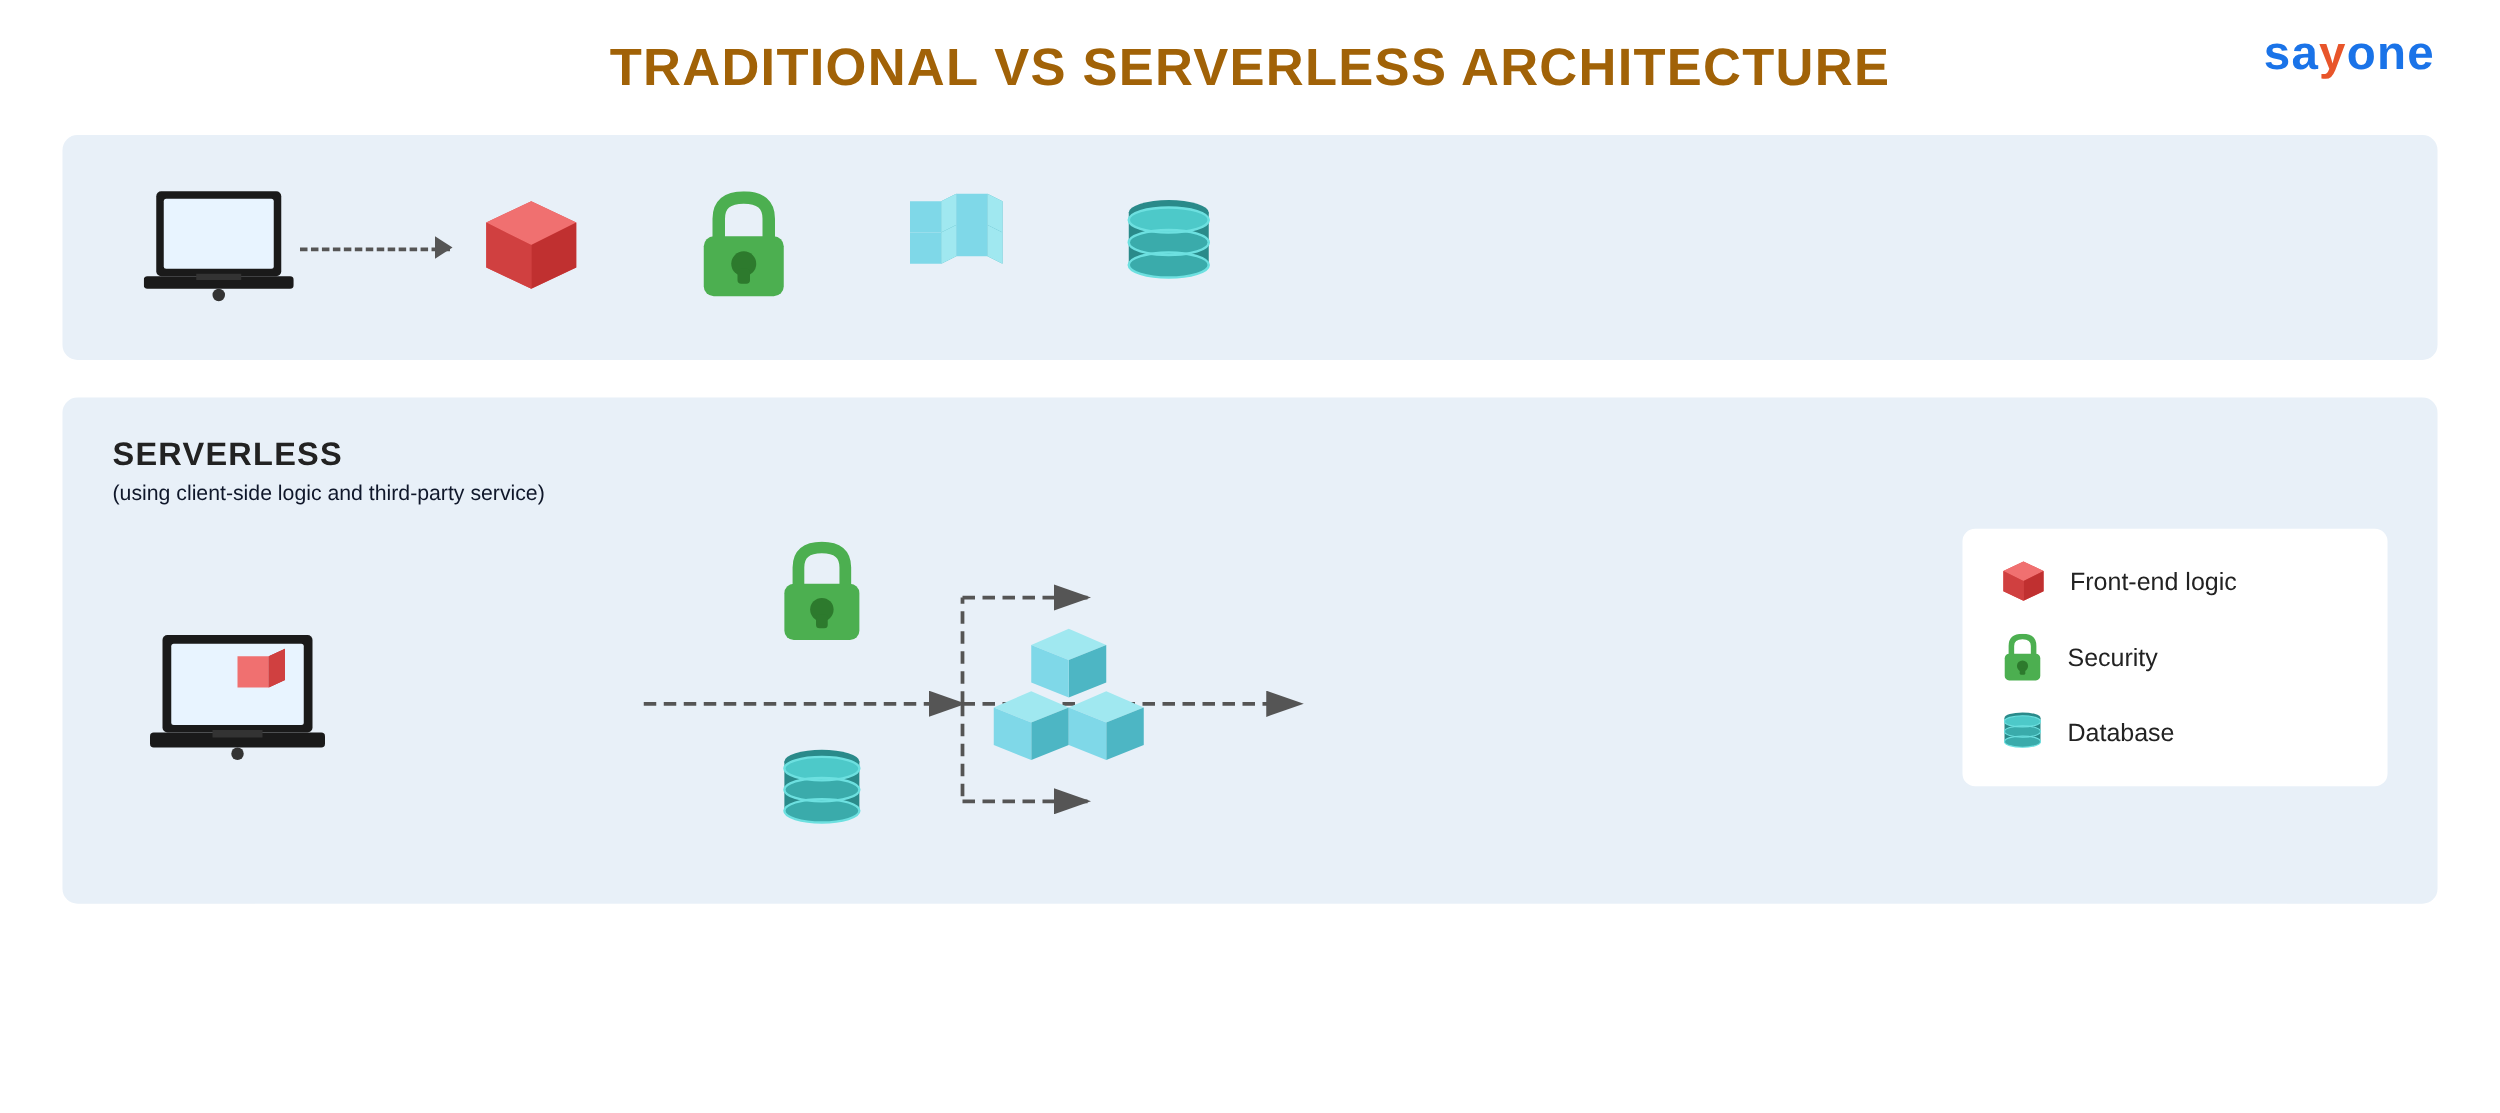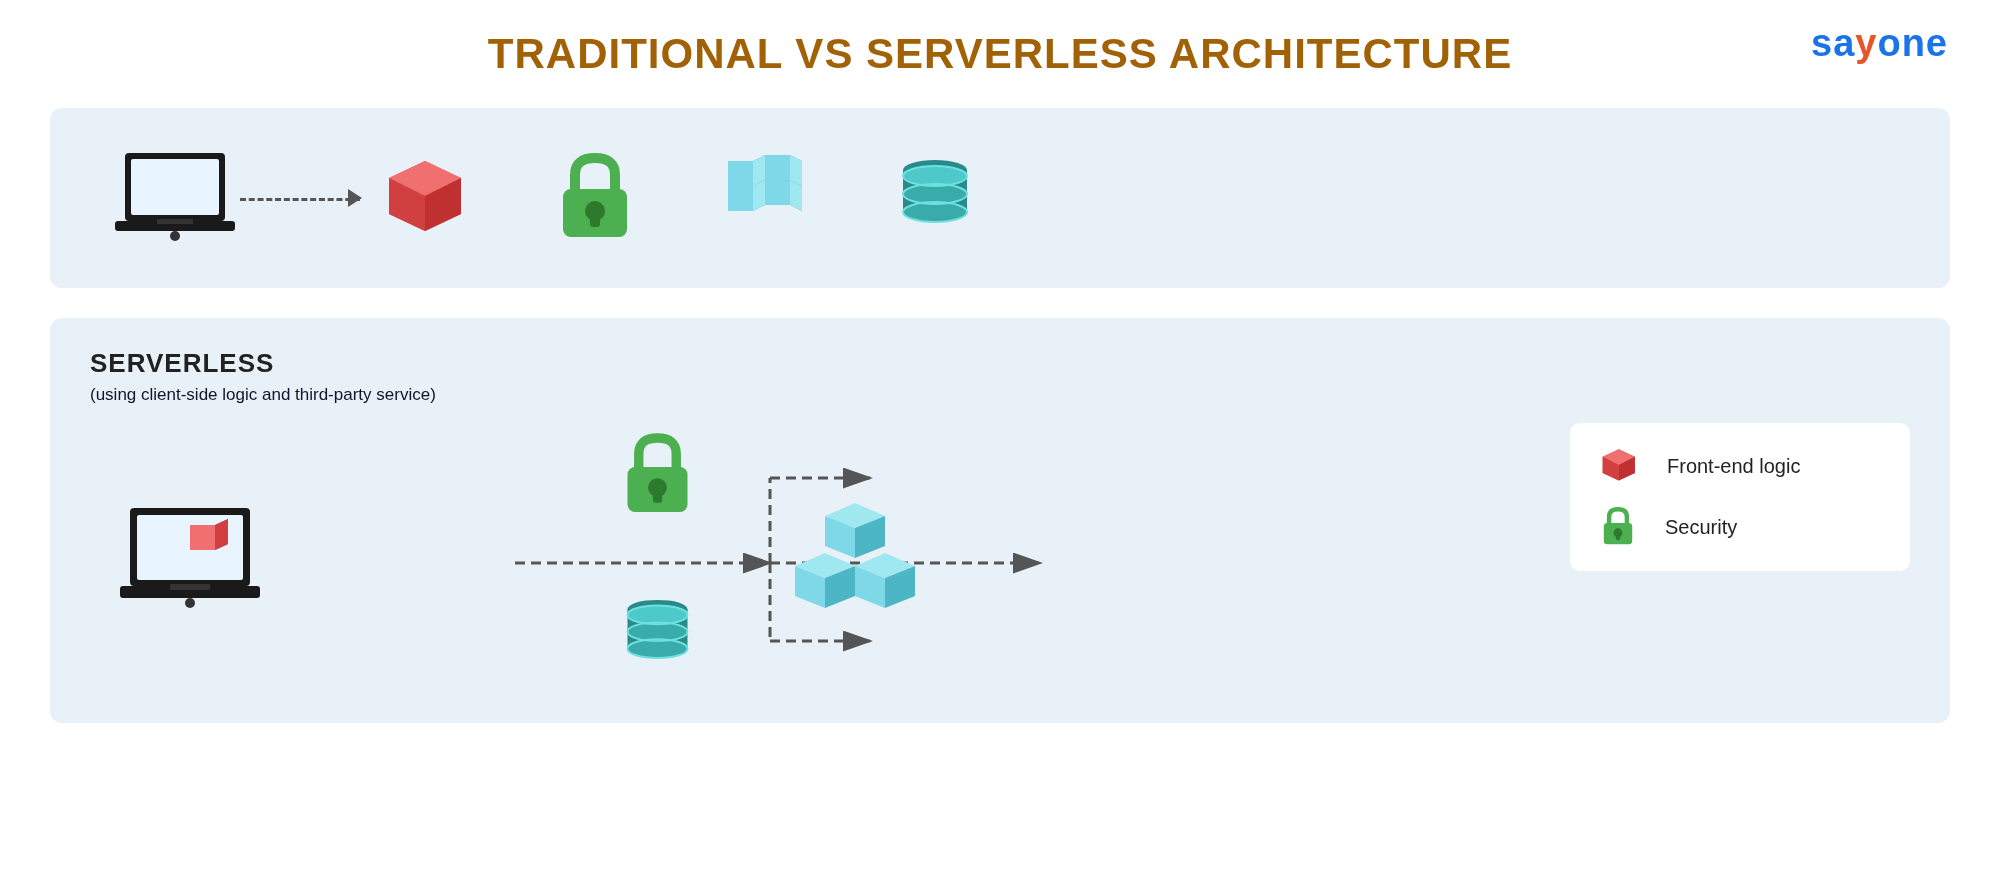--- a/index.html
+++ b/index.html
@@ -132,21 +132,21 @@
       border-radius: 10px;
       padding: 24px 30px;
       margin-left: 20px;
       display: flex;
       flex-direction: column;
       gap: 22px;
     }
     .legend-item {
       display: flex;
       align-items: center;
-      gap: 29px;
+      gap: 18px;
       font-size: 20px;
       color: #222;
       font-weight: 500;
     }
 
     
     .sl-laptop {
       position: absolute;
       left: 30px;
       top: 80px;
@@ -361,16 +361,29 @@
       <div class="legend-item">
         <svg width="36" height="40" viewBox="0 0 80 90">
           <path d="M20,38 L20,22 Q20,5 40,5 Q60,5 60,22 L60,38" fill="none" stroke="#4caf50" stroke-width="10" stroke-linecap="round"></path>
           <rect x="8" y="36" width="64" height="48" rx="8" fill="#4caf50"></rect>
           <circle cx="40" cy="58" r="10" fill="#2d7a2d"></circle>
           <rect x="35" y="62" width="10" height="12" rx="3" fill="#2d7a2d"></rect>
         </svg>
         <span>Security</span>
       </div>
 
+      <div class="legend-item">
+        <svg width="36" height="36" viewBox="0 0 80 80">
+          <ellipse cx="40" cy="12" rx="32" ry="10" fill="#2a8a8a"></ellipse>
+          <rect x="8" y="12" width="64" height="42" fill="#2a8a8a"></rect>
+          <ellipse cx="40" cy="54" rx="32" ry="10" fill="#3aabab"></ellipse>
+          <ellipse cx="40" cy="36" rx="32" ry="10" fill="#3aabab"></ellipse>
+          <ellipse cx="40" cy="18" rx="32" ry="10" fill="#4dc9c9"></ellipse>
+          <ellipse cx="40" cy="18" rx="32" ry="10" fill="none" stroke="#6de0e0" stroke-width="2"></ellipse>
+          <ellipse cx="40" cy="36" rx="32" ry="10" fill="none" stroke="#6de0e0" stroke-width="2"></ellipse>
+          <ellipse cx="40" cy="54" rx="32" ry="10" fill="none" stroke="#6de0e0" stroke-width="2"></ellipse>
+        </svg>
+        <span>Database</span>
+      </div>
 
     </div>
   </div>
 </div>
 
 </body></html>

